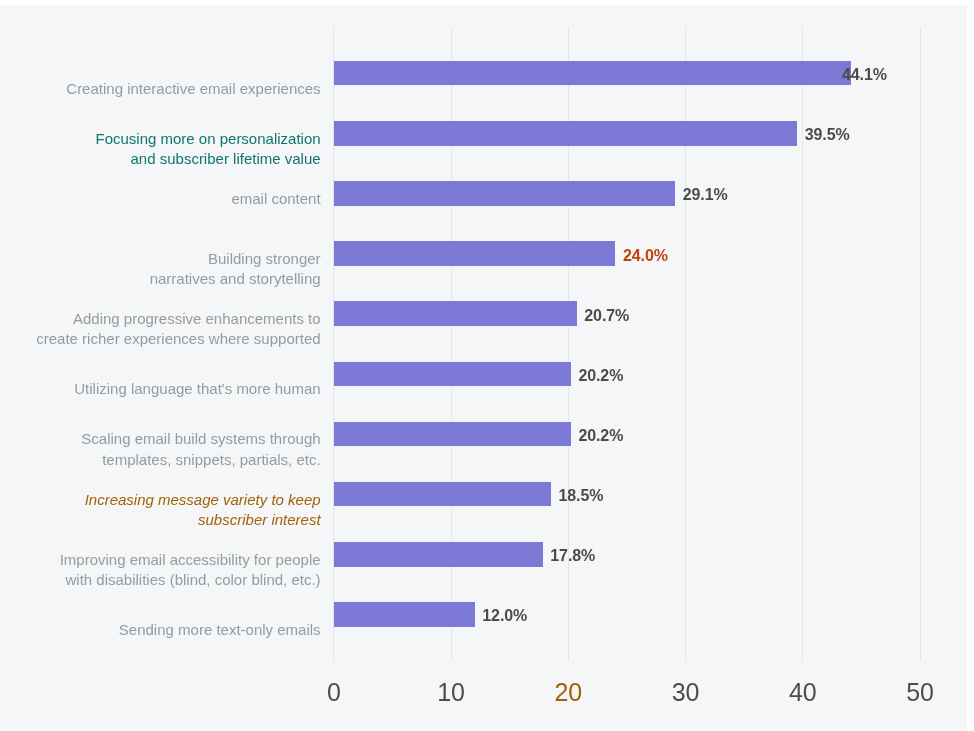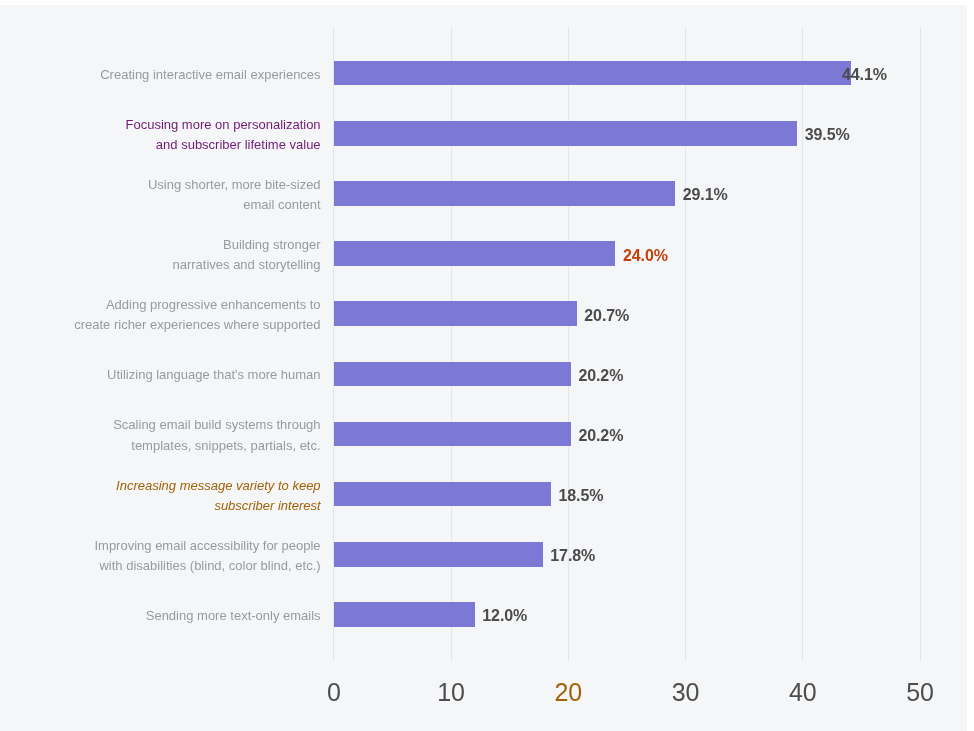--- a/index.html
+++ b/index.html
@@ -5,21 +5,21 @@
 <style>
   html,body{margin:0;padding:0;}
   body{width:974px;height:731px;background:#ffffff;
        font-family:"Liberation Sans",sans-serif;}
   #chart-root{position:absolute;left:0;top:5px;width:967px;height:726px;
               background:#f5f6f8;overflow:hidden;}
   .layer{position:static;}
   .gridline{position:absolute;width:1px;background:#e3e6ea;top:21.6px;height:634px;}
   .bar{position:absolute;height:24.6px;}
   .cat-label{position:absolute;text-align:right;color:#949ca0;
-             font-size:13px;line-height:20.2px;white-space:nowrap;}
+             font-size:15px;line-height:20.2px;white-space:nowrap;margin-top:14px;}
   .cat-line{display:block;}
   .val-label{position:absolute;font-weight:bold;color:#4b4b4b;
              font-size:16px;letter-spacing:-0.1px;line-height:16px;white-space:nowrap;}
   .tick-label{position:absolute;color:#4d4d4d;font-size:25px;
               text-align:center;line-height:25px;}
 </style>
 </head>
 <body>
 
 <div id="chart-root" style="background: rgb(245, 246, 248);">
@@ -43,26 +43,25 @@
     <div class="bar" title="Scaling email build systems through templates, snippets, partials, etc.: 20.2%" style="left: 333.9px; top: 416.74px; width: 236.825px; height: 24.6px; background: rgb(123, 120, 214);"></div>
     <div class="bar" title="Increasing message variety to keep subscriber interest: 18.5%" style="left: 333.9px; top: 476.88px; width: 216.894px; height: 24.6px; background: rgb(123, 120, 214);"></div>
     <div class="bar" title="Improving email accessibility for people with disabilities (blind, color blind, etc.): 17.8%" style="left: 333.9px; top: 537.02px; width: 208.687px; height: 24.6px; background: rgb(123, 120, 214);"></div>
     <div class="bar" title="Sending more text-only emails: 12.0%" style="left: 333.9px; top: 597.16px; width: 140.688px; height: 24.6px; background: rgb(123, 120, 214);"></div>
   </div>
 
   <div class="layer" id="catlabels">
     <div class="cat-label" style="color: rgb(148, 156, 160); left: 0px; width: 320.6px; top: 59.7px; height: 20.2px;">
       <span class="cat-line">Creating interactive email experiences</span>
     </div>
-    <div class="cat-label" style="color: #701a75; left: 0px; width: 320.6px; top: 109.74px; height: 40.4px;">
+    <div class="cat-label" style="color: #0f766e; left: 0px; width: 320.6px; top: 109.74px; height: 40.4px;">
       <span class="cat-line">Focusing more on personalization</span>
       <span class="cat-line">and subscriber lifetime value</span>
     </div>
     <div class="cat-label" style="color: rgb(148, 156, 160); left: 0px; width: 320.6px; top: 169.88px; height: 40.4px;">
-      <span class="cat-line">Using shorter, more bite-sized</span>
       <span class="cat-line">email content</span>
     </div>
     <div class="cat-label" style="color: rgb(148, 156, 160); left: 0px; width: 320.6px; top: 230.02px; height: 40.4px;">
       <span class="cat-line">Building stronger</span>
       <span class="cat-line">narratives and storytelling</span>
     </div>
     <div class="cat-label" style="color: rgb(148, 156, 160); left: 0px; width: 320.6px; top: 290.16px; height: 40.4px;">
       <span class="cat-line">Adding progressive enhancements to</span>
       <span class="cat-line">create richer experiences where supported</span>
     </div>

